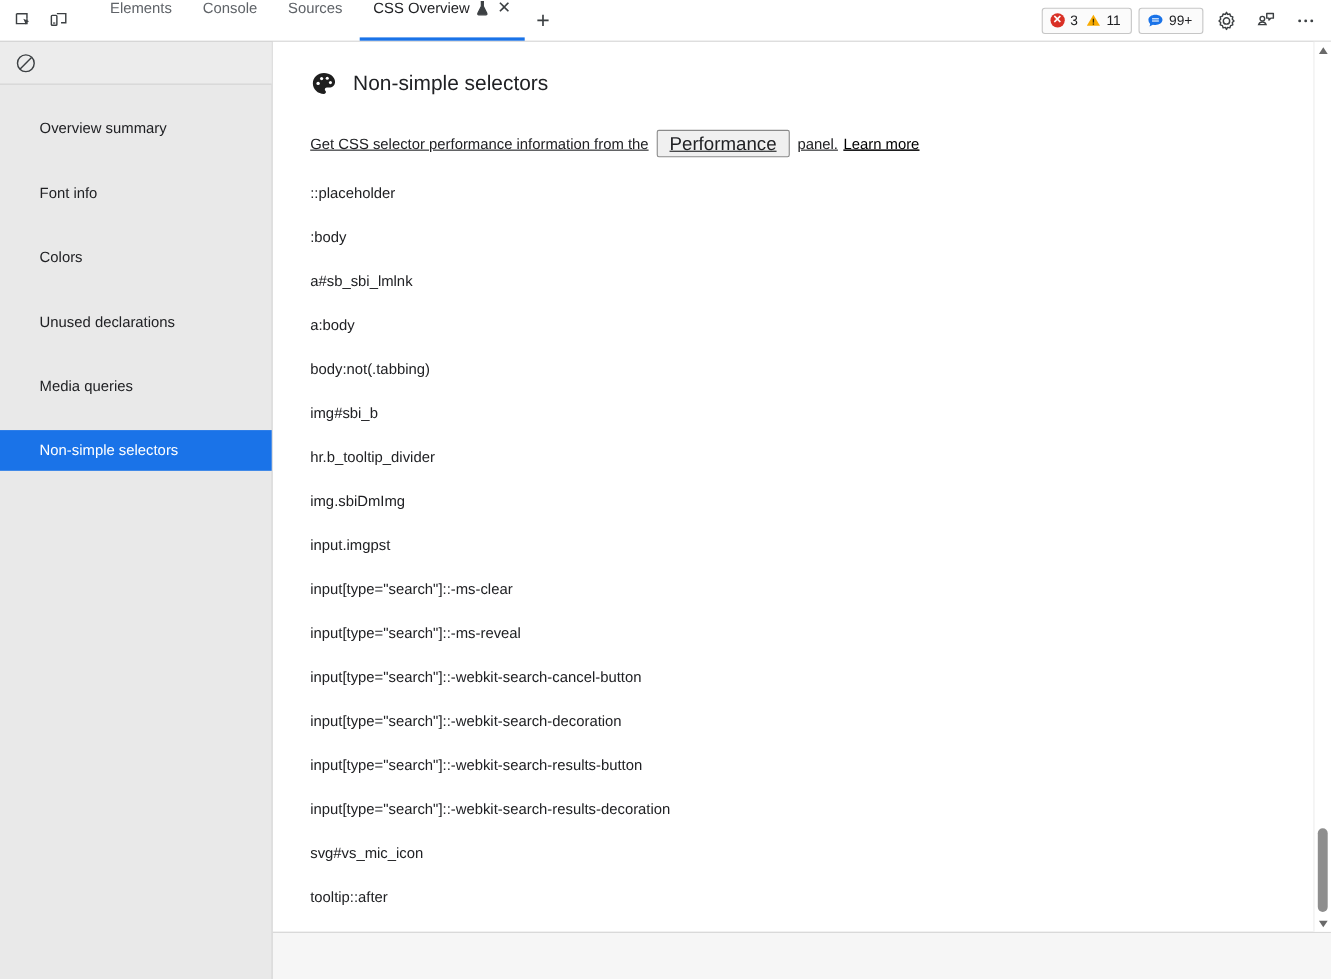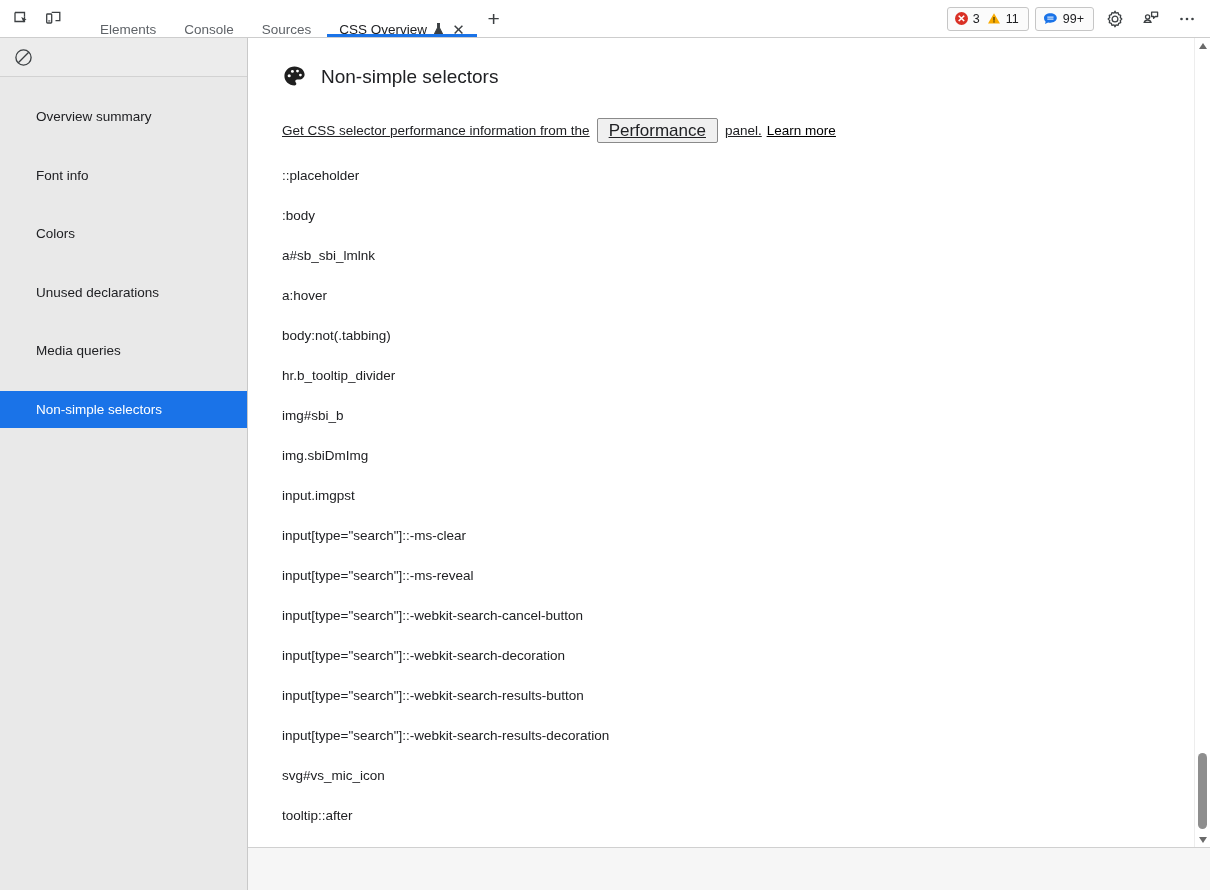--- a/index.html
+++ b/index.html
@@ -21,21 +21,21 @@
   }
   .tb-left { display: flex; align-items: center; padding-left: 6px; gap: 2px; }
   .icon-btn {
     width: 30px; height: 28px;
     display: flex; align-items: center; justify-content: center;
     border-radius: 3px; cursor: pointer;
   }
 
   .tabs { display: flex; align-items: stretch; margin-left: 18px; }
   .tab {
-    display: flex; align-items: flex-end; gap: 5px;
+    display: flex; align-items: flex-start; gap: 5px;
     padding: 0 14px;
     font-size: 13.5px; color: #5f6368;
     cursor: pointer; position: relative;
     white-space: nowrap;
   }
   .tab.active { color: #202124; }
   .tab.active::after {
     content: ""; position: absolute;
     left: 2px; right: 2px; bottom: 0; height: 3px;
     background: #1a73e8;
@@ -313,24 +313,24 @@
             <span>Get CSS selector performance information from the</span>
             <span class="perf-btn">Performance</span>
             <span>panel.</span>
             <span class="learn-link">Learn more</span>
           </div>
 
           <div class="sel-list">
             <div class="sel-item">::placeholder</div>
             <div class="sel-item">:body</div>
             <div class="sel-item">a#sb_sbi_lmlnk</div>
-            <div class="sel-item">a:hover</div>
+            <div class="sel-item">a:body</div>
             <div class="sel-item">body:not(.tabbing)</div>
+            <div class="sel-item">img#sbi_b</div>
             <div class="sel-item">hr.b_tooltip_divider</div>
-            <div class="sel-item">img#sbi_b</div>
             <div class="sel-item">img.sbiDmImg</div>
             <div class="sel-item">input.imgpst</div>
             <div class="sel-item">input[type="search"]::-ms-clear</div>
             <div class="sel-item">input[type="search"]::-ms-reveal</div>
             <div class="sel-item">input[type="search"]::-webkit-search-cancel-button</div>
             <div class="sel-item">input[type="search"]::-webkit-search-decoration</div>
             <div class="sel-item">input[type="search"]::-webkit-search-results-button</div>
             <div class="sel-item">input[type="search"]::-webkit-search-results-decoration</div>
             <div class="sel-item">svg#vs_mic_icon</div>
             <div class="sel-item">tooltip::after</div>

